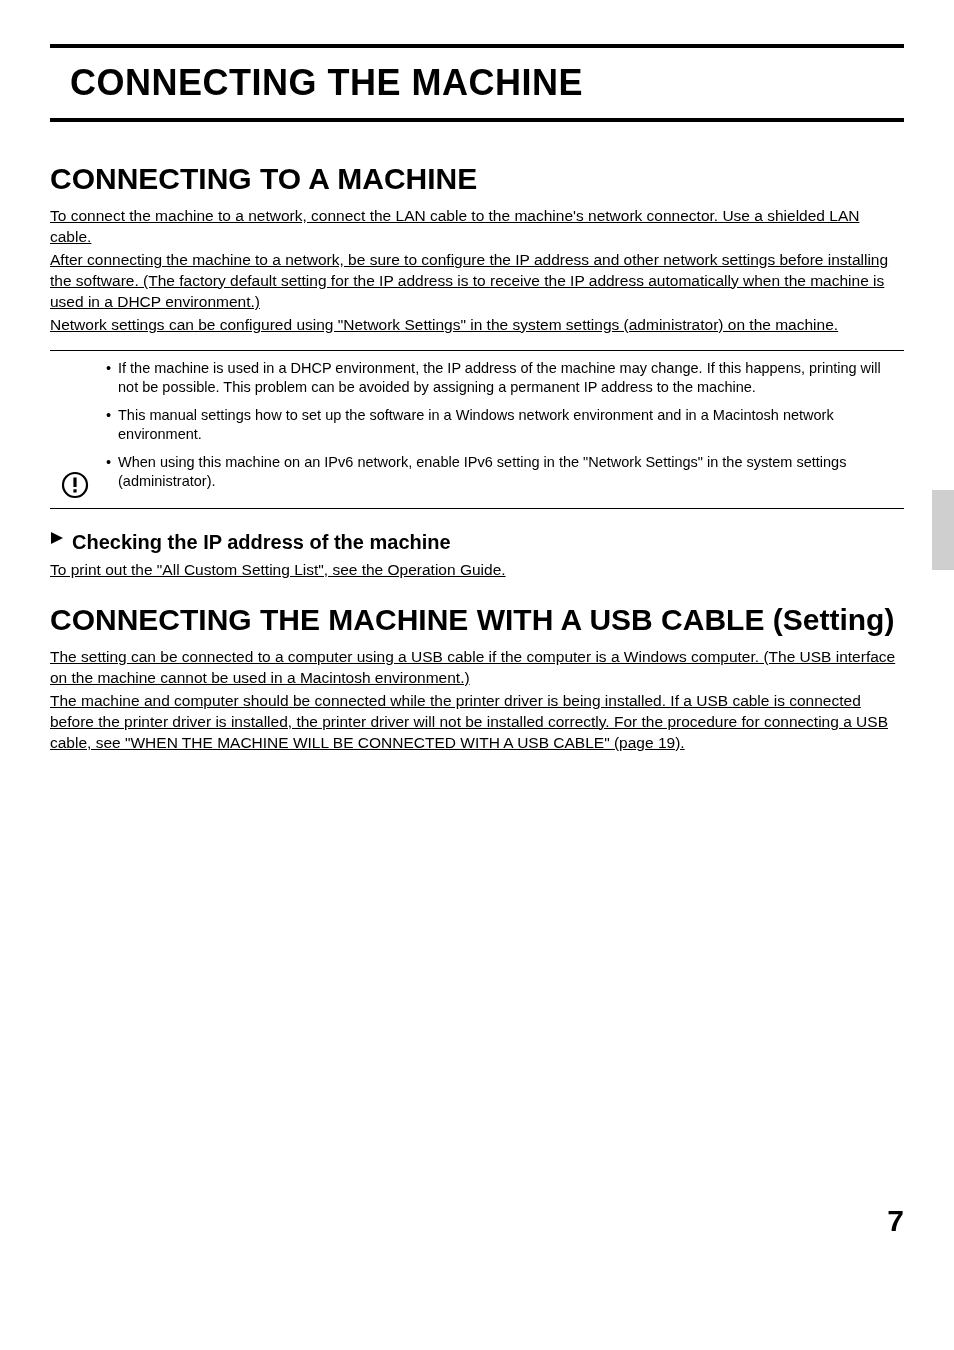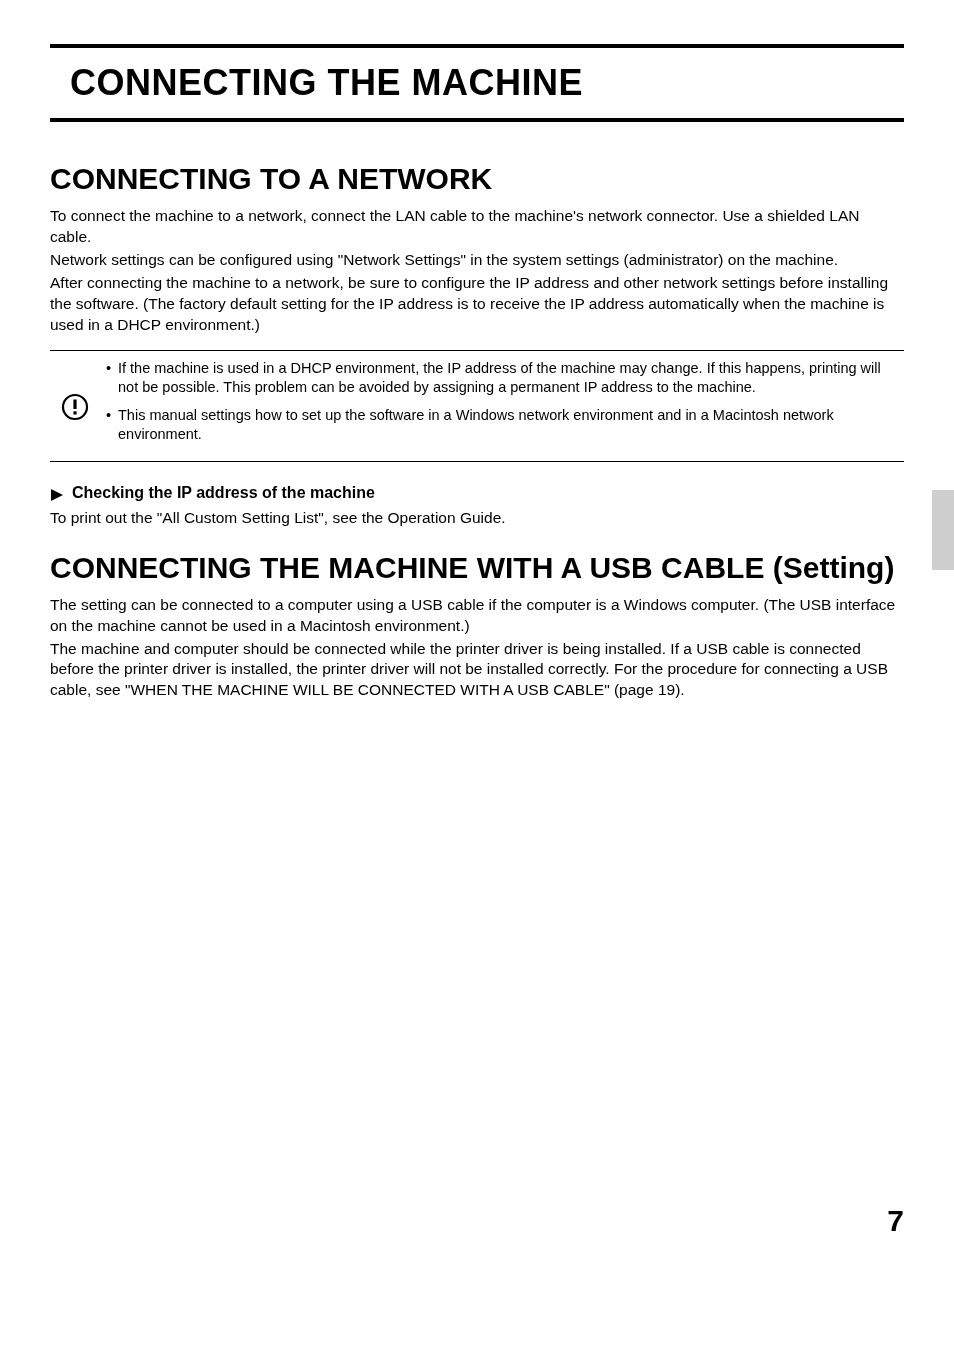--- a/index.html
+++ b/index.html
@@ -2,58 +2,59 @@
 <html><head>
 <meta charset="utf-8">
 <style>
   * { box-sizing: border-box; margin: 0; padding: 0; }
   html, body { width: 954px; height: 1350px; background: #fff; font-family: Arial, Helvetica, sans-serif; color: #000; }
   .page { position: relative; width: 954px; height: 1276px; padding: 44px 50px 40px 50px; }
   .chapter-rule-top { border-top: 4px solid #000; margin-bottom: 6px; }
   .chapter-title { font-size: 36px; font-weight: bold; letter-spacing: 0.5px; padding: 8px 0 8px 20px; }
   .chapter-rule-bottom { border-top: 4px solid #000; margin-top: 6px; margin-bottom: 40px; }
   .section-title { font-size: 30px; font-weight: bold; margin: 18px 0 10px 0; }
-  .body-text { font-size: 15.5px; line-height: 1.35; margin-bottom: 2px; }
-  .callout { border-top: 1px solid #000; border-bottom: 1px solid #000; margin: 14px 0 22px 0; padding: 8px 8px 8px 8px; display: flex; align-items: center; gap: 14px; }
+  .body-text { font-size: 15.5px; line-height: 1.35; margin-bottom: 2px; text-decoration: underline; }
+  .callout { border-top: 1px solid #000; border-bottom: 1px solid #000; margin: 14px 0 22px 0; padding: 8px 8px 8px 8px; display: flex; align-items: flex-end; gap: 14px; }
   .callout-icon { flex: 0 0 34px; display: flex; align-items: flex-start; justify-content: center; padding-top: 2px; }
   .callout-list { flex: 1; font-size: 14.5px; line-height: 1.35; }
   .callout-list .bitem { margin-bottom: 8px; padding-left: 12px; position: relative; }
   .callout-list .bitem::before { content: "•"; position: absolute; left: 0; top: 0; }
-  .sub-heading { font-size: 16px; font-weight: bold; margin: 8px 0 6px 0; display: flex; align-items: flex-end; gap: 8px; }
+  .sub-heading { font-size: 20px; font-weight: bold; margin: 8px 0 6px 0; display: flex; align-items: flex-start; gap: 8px; }
   .page-number { position: absolute; right: 50px; bottom: 38px; font-size: 30px; font-weight: bold; }
   .side-tab { position: absolute; right: 0; top: 490px; width: 22px; height: 80px; background: #cfcfcf; }
   .triangle-icon svg { display: block; }
 </style>
 </head>
 <body>
 
 <div class="page">
 
   <div class="side-tab"></div>
 
   <div class="chapter-rule-top"></div>
   <h1 class="chapter-title">CONNECTING THE MACHINE</h1>
   <div class="chapter-rule-bottom"></div>
 
-  <h2 class="section-title">CONNECTING TO A NETWORK</h2>
+  <h2 class="section-title">CONNECTING TO A MACHINE</h2>
   <p class="body-text">To connect the machine to a network, connect the LAN cable to the machine's network connector. Use a shielded LAN cable.</p>
+  <p class="body-text">After connecting the machine to a network, be sure to configure the IP address and other network settings before installing the software. (The factory default setting for the IP address is to receive the IP address automatically when the machine is used in a DHCP environment.)</p>
   <p class="body-text">Network settings can be configured using "Network Settings" in the system settings (administrator) on the machine.</p>
-  <p class="body-text">After connecting the machine to a network, be sure to configure the IP address and other network settings before installing the software. (The factory default setting for the IP address is to receive the IP address automatically when the machine is used in a DHCP environment.)</p>
 
   <div class="callout">
     <div class="callout-icon">
       <svg width="30" height="30" viewBox="0 0 30 30">
         <circle cx="15" cy="15" r="12" fill="none" stroke="#000" stroke-width="2.2"></circle>
         <rect x="13.4" y="7.5" width="3.2" height="9.5" fill="#000"></rect>
         <rect x="13.4" y="19.3" width="3.2" height="3.2" fill="#000"></rect>
       </svg>
     </div>
     <div class="callout-list">
       <div class="bitem">If the machine is used in a DHCP environment, the IP address of the machine may change. If this happens, printing will not be possible. This problem can be avoided by assigning a permanent IP address to the machine.</div>
       <div class="bitem">This manual settings how to set up the software in a Windows network environment and in a Macintosh network environment.</div>
+      <div class="bitem">When using this machine on an IPv6 network, enable IPv6 setting in the "Network Settings" in the system settings (administrator).</div>
     </div>
   </div>
 
   <div class="sub-heading">
     <span class="triangle-icon">
       <svg width="14" height="14" viewBox="0 0 14 14">
           <polygon points="1,1 13,7 1,13" fill="#000"></polygon>
         </svg>
     </span>
     <span>Checking the IP address of the machine</span>

